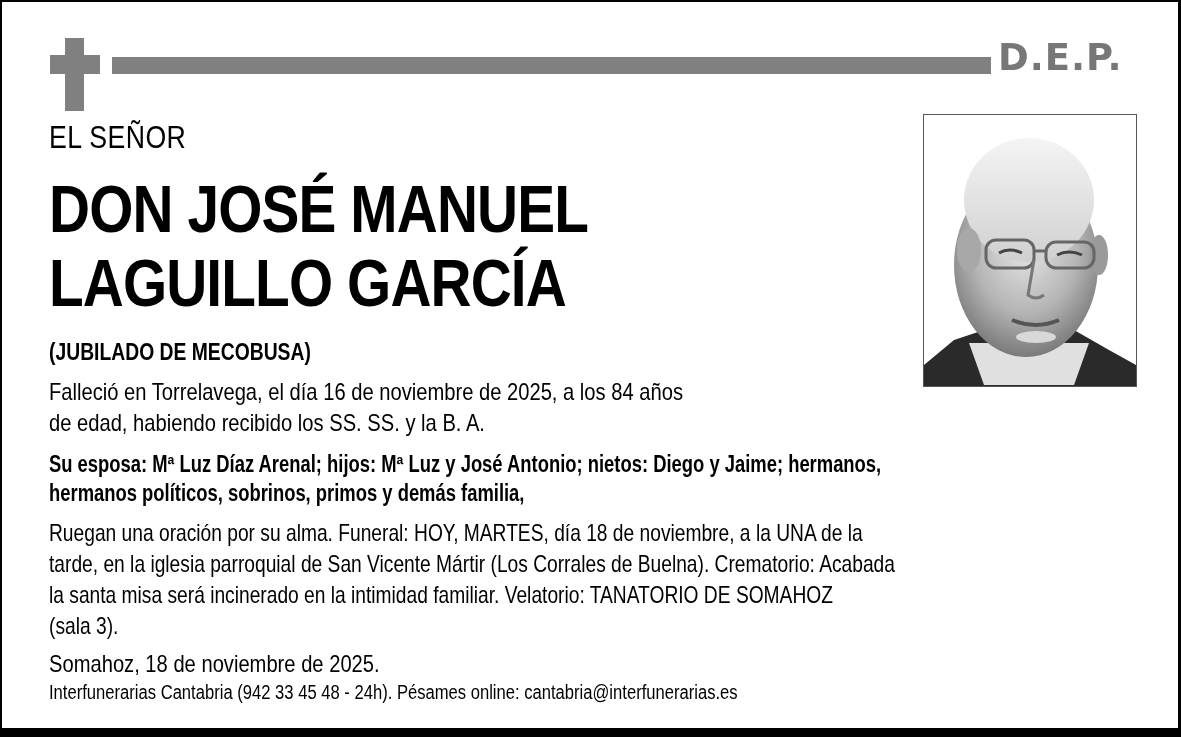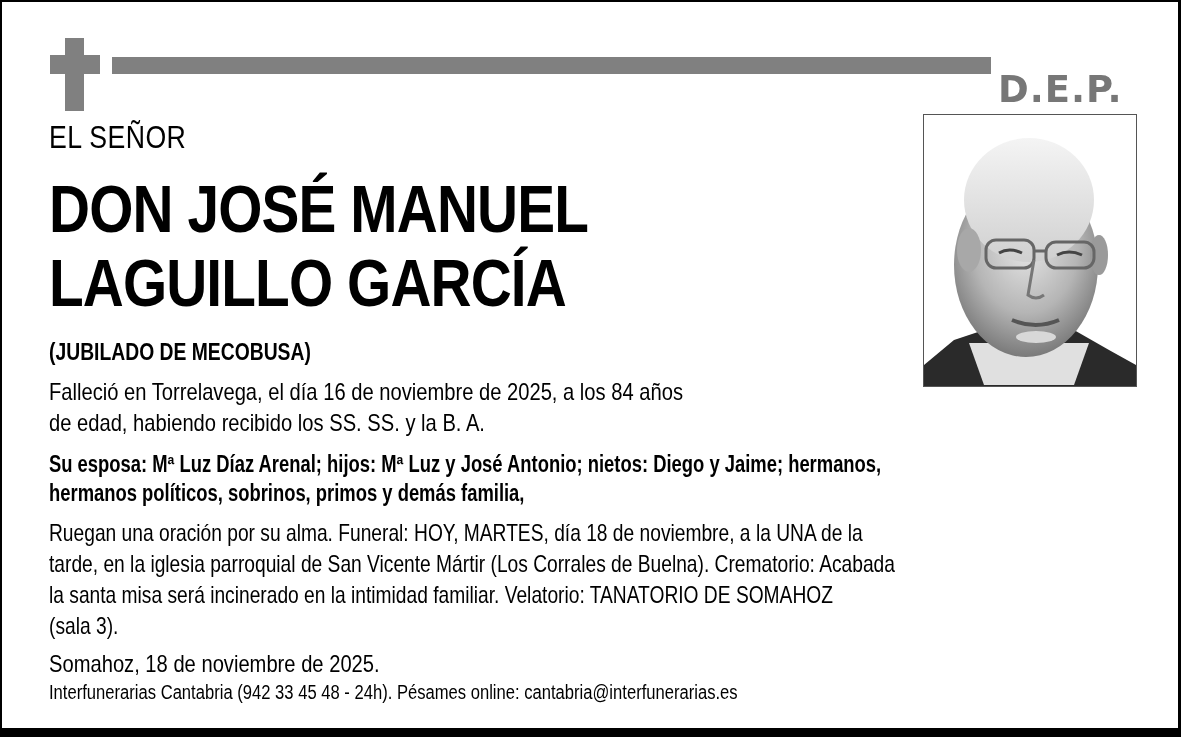--- a/index.html
+++ b/index.html
@@ -10,21 +10,21 @@
     border-left:2px solid #000; border-top:2px solid #000;
     border-right:3px solid #000; border-bottom:9px solid #000;
     background:#fff;
   }
   .cross-v { position:absolute; left:63px; top:36px; width:19px; height:73px; background:#808080; }
   .cross-h { position:absolute; left:48px; top:53px; width:50px; height:19px; background:#808080; }
   .rule { position:absolute; left:110px; top:55px; width:879px; height:17px; background:#808080; }
   .dep {
     position:absolute; left:996px; top:36px;
     font-family:"DejaVu Sans", sans-serif; font-weight:bold; font-size:37px;
-    color:#777; letter-spacing:1px; line-height:40px;margin-top:32px;
+    color:#777; letter-spacing:1px; line-height:40px;
   }
   .txt { position:absolute; left:47px; font-family:"Liberation Sans", sans-serif; color:#000; white-space:nowrap; }
   .senor { top:118px; font-size:31px; line-height:36px; letter-spacing:0.5px; transform:scaleX(0.86); transform-origin:left; }
   .name {
     top:170px; font-family:"Liberation Sans", sans-serif; font-weight:bold;
     font-size:66px; line-height:74px; letter-spacing:-1px;
     transform:scaleX(0.86); transform-origin:left;
   }
   .job { top:336px; font-weight:bold; font-size:23px; line-height:28px; transform:scaleX(0.84); transform-origin:left; }
   .p1 { top:374px; font-size:24px; line-height:31px; transform:scaleX(0.84); transform-origin:left; }

